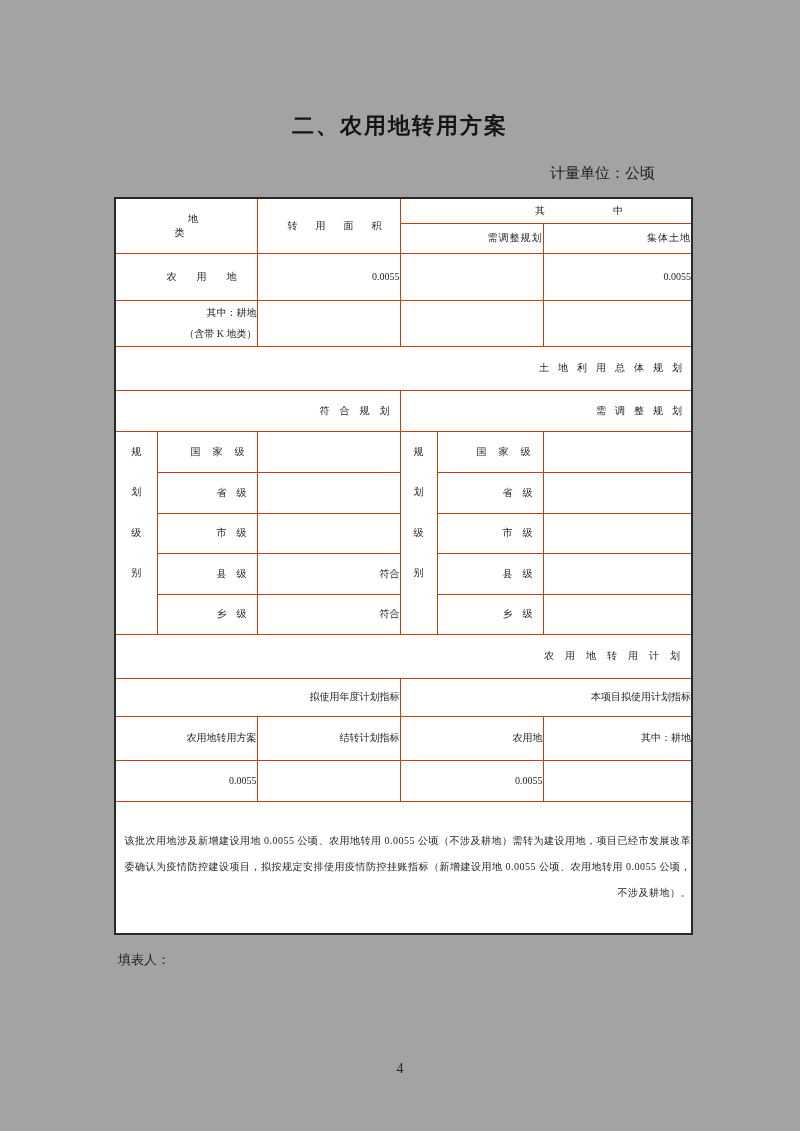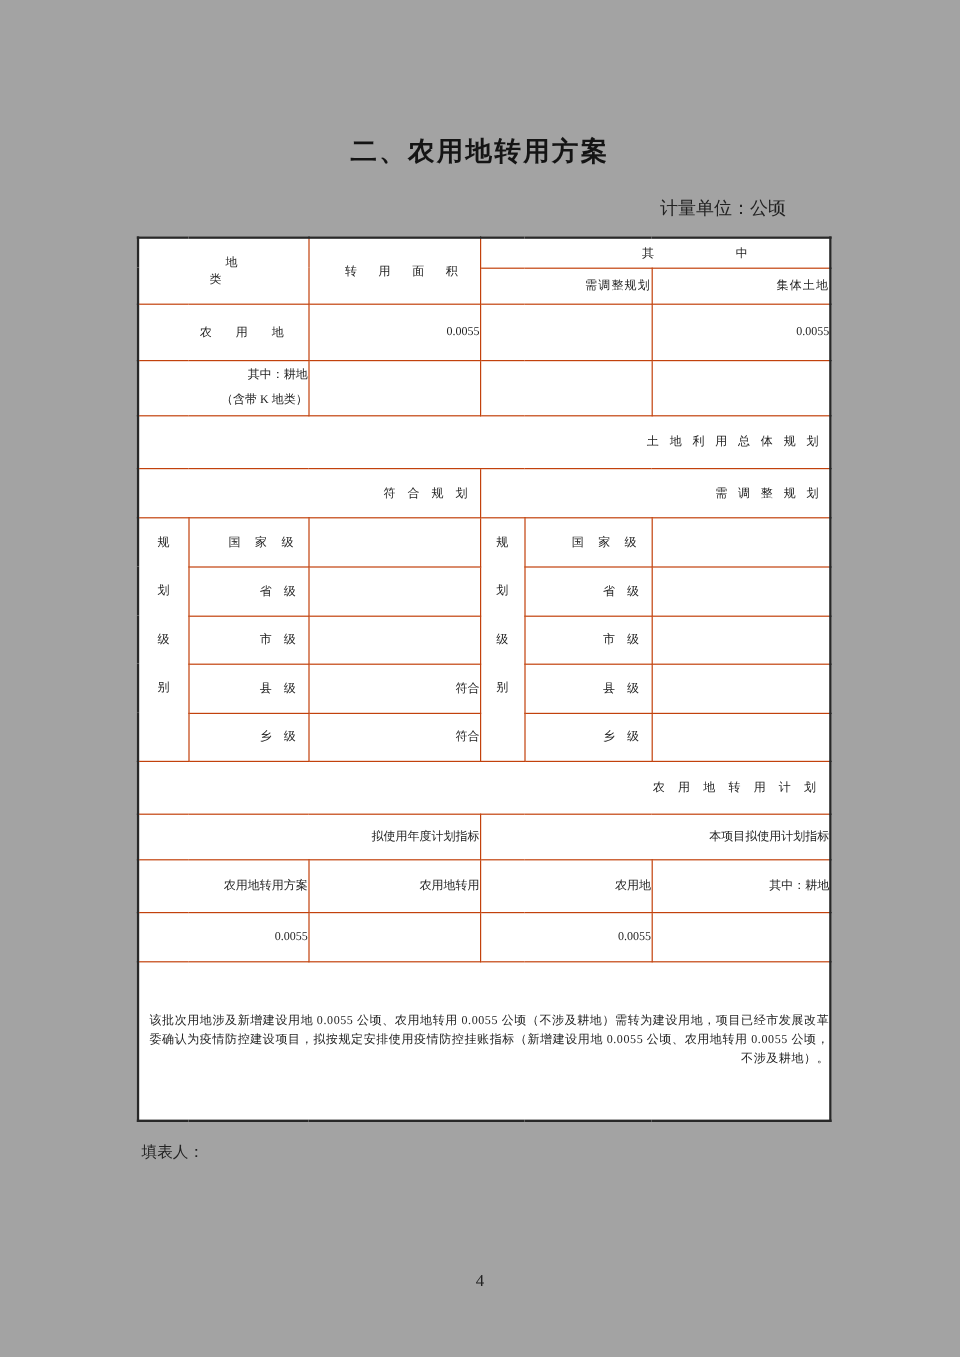--- a/index.html
+++ b/index.html
@@ -36,21 +36,21 @@
   .sp10 { letter-spacing:10px; text-indent:10px;margin-top:16px; }
   .sp9  { letter-spacing:9px;  text-indent:9px; }
   .sp1  { letter-spacing:1px;  text-indent:1px; }
   .two-line { line-height:21px; font-size:15px; }
   .axis {
     display:flex; flex-direction:column; height:201px; width:100%;
   }
   .axis span { flex:1; display:flex; align-items:center; justify-content:center; }
   td.note-cell {
     text-align:justify; vertical-align:top;
-    padding:6px 9px 0 9px; font-size:16px; line-height:16px;
+    padding:6px 9px 0 9px; font-size:16px; line-height:26px;
     letter-spacing:0.5px; color:#1e1e1e;font-family:Liberation Serif, serif;
   }
   .filler-label { position:absolute; top:951px; left:118px; font-size:13px; color:#222; }
   .page-number { position:absolute; top:1061px; left:0; width:100%; text-align:center; font-size:14px; color:#222; }
 </style>
 </head>
 <body>
 
 <div class="page">
 
@@ -154,21 +154,21 @@
 
       <tr style="height:44px">
         <td colspan="6" class="sp11">农用地转用计划</td>
       </tr>
       <tr style="height:38px">
         <td colspan="3">拟使用年度计划指标</td>
         <td colspan="3">本项目拟使用计划指标</td>
       </tr>
       <tr style="height:44px">
         <td colspan="2">农用地转用方案</td>
-        <td>农用地转用</td>
+        <td>结转计划指标</td>
         <td colspan="2">农用地</td>
         <td>其中：耕地</td>
       </tr>
       <tr style="height:41px">
         <td colspan="2">0.0055</td>
         <td></td>
         <td colspan="2">0.0055</td>
         <td></td>
       </tr>
 

